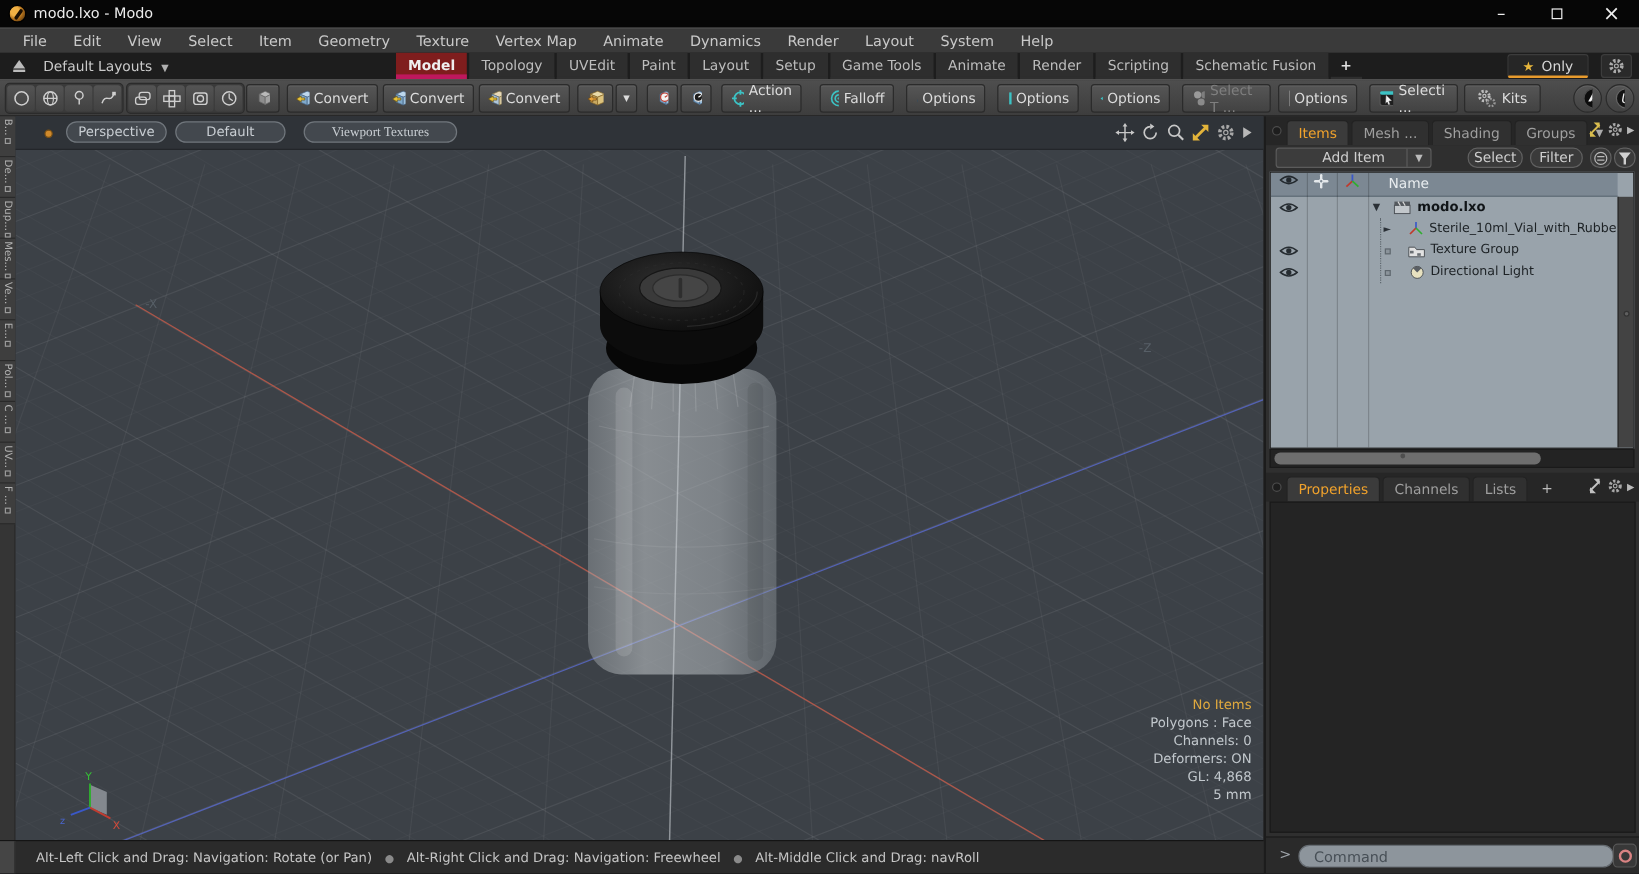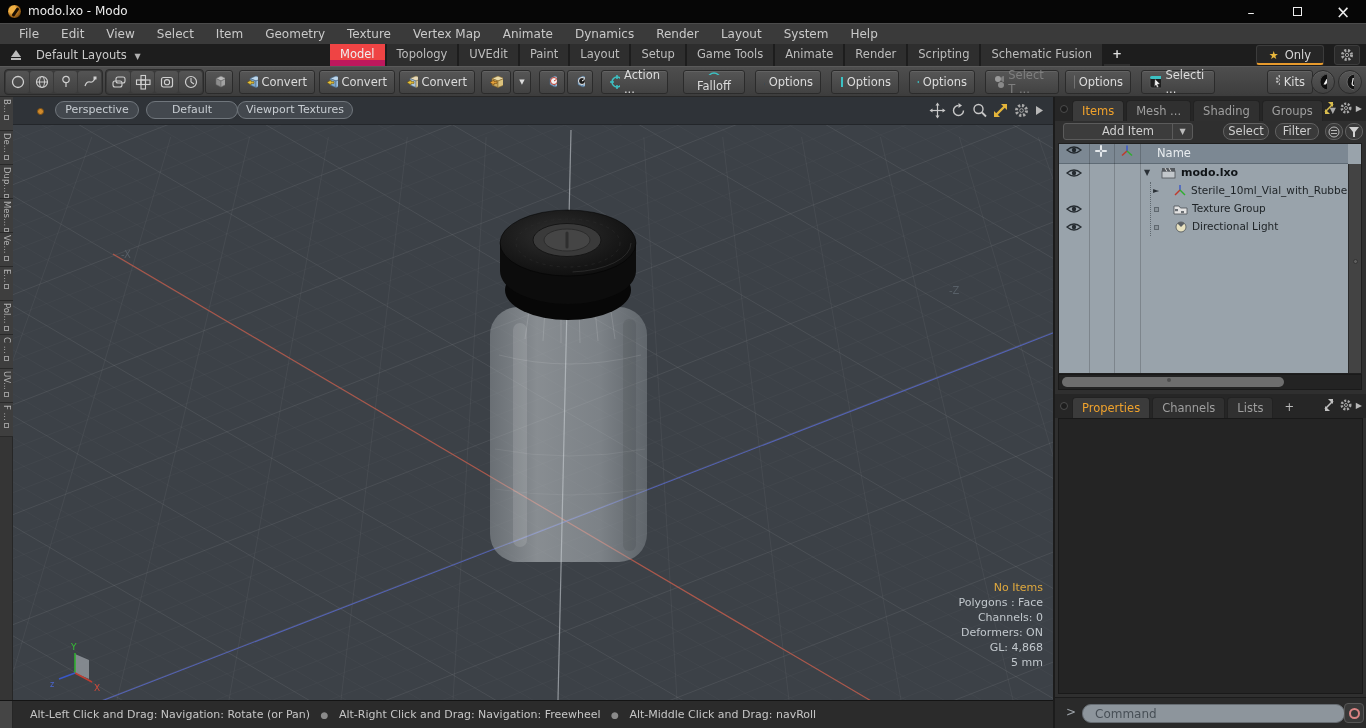--- a/index.html
+++ b/index.html
@@ -29,21 +29,21 @@
   .layoutbar { position:absolute; top:44px; left:0; right:0; height:22px; background:#1d1d1d; }
   .up-icon { position:absolute; left:10px; top:5px; width:12px; height:12px; }
   .up-icon .tri { position:absolute; left:1px; top:1px; width:0; height:0;
     border-left:5px solid transparent; border-right:5px solid transparent; border-bottom:7px solid #bcbcbc; }
   .up-icon .base { position:absolute; left:1px; bottom:1px; width:10px; height:2px; background:#bcbcbc; }
   .switcher { position:absolute; left:36px; top:0; height:22px; line-height:22px; font-size:11.5px; color:#cacaca; }
   .switcher .dd { font-size:8px; color:#b0b0b0; margin-left:4px; }
   .layout-tabs { position:absolute; left:330px; top:0; height:22px; display:flex; }
   .ltab { height:22px; line-height:20px; padding:0 10px; margin-right:2px; background:#2e2e2e;
           font-size:11.5px; color:#bdbdbd; border-bottom:2px solid #2e2e2e; }
-  .ltab.active { background:#ef4444; color:#efefef; border-bottom:6px solid #be185d; }
+  .ltab.active { background:#7f1d1d; color:#efefef; border-bottom:4px solid #be185d;font-weight:bold; }
   .ltab.plus { background:transparent; color:#e0e0e0; font-weight:bold; padding:0 8px; }
   .only-btn { position:absolute; right:42px; top:1px; height:20px; line-height:18px; padding:0 12px;
     background:#262626; border:1px solid #3c3c3c; border-bottom:2px solid #e89b2d; border-radius:3px;
     font-size:11.5px; color:#d6d6d6; }
   .only-btn .star { color:#e8b73c; margin-right:6px; font-size:11px; }
   .gearbox { position:absolute; right:6px; top:1px; width:26px; height:20px; background:#2a2a2a;
     border:1px solid #3c3c3c; border-radius:3px; display:flex; align-items:center; justify-content:center; }
 
   
   .toolbar { position:absolute; top:66px; left:0; right:0; height:31px;
@@ -343,21 +343,21 @@
     <div class="tbtn" style="left:601px; width:67px;">
       <svg width="16" height="16">
           <circle cx="8" cy="8" r="5" fill="none" stroke="#3cc2c4" stroke-width="1.5"></circle>
           <line x1="8" y1="1" x2="8" y2="5" stroke="#3cc2c4" stroke-width="1.5"></line>
           <line x1="8" y1="11" x2="8" y2="15" stroke="#3cc2c4" stroke-width="1.5"></line>
           <line x1="1" y1="8" x2="5" y2="8" stroke="#3cc2c4" stroke-width="1.5"></line>
           <line x1="11" y1="8" x2="15" y2="8" stroke="#3cc2c4" stroke-width="1.5"></line>
         </svg>
       <span>Action ...</span>
     </div>
-    <div class="tbtn" style="left:683px; width:62px;flex-direction:column;">
+    <div class="tbtn" style="left:683px; width:62px;">
       <svg width="16" height="16">
           <circle cx="8" cy="8" r="6" fill="none" stroke="#3cc2c4" stroke-width="1.4"></circle>
           <circle cx="8" cy="8" r="3" fill="none" stroke="#3cc2c4" stroke-width="1.4"></circle>
           <circle cx="8" cy="8" r="1" fill="#3cc2c4"></circle>
         </svg>
       <span>Falloff</span>
     </div>
     <div class="tbtn" style="left:755px; width:66px;">
       <svg width="16" height="16">
           <ellipse cx="8" cy="9" rx="6" ry="4.5" fill="#3579ad" stroke="#1e4a6b" transform="rotate(-25 8 9)"></ellipse>
@@ -409,21 +409,21 @@
       <span>Options</span>
     </div>
     <div class="tbtn" style="left:1141px; width:74px;">
       <svg width="16" height="16">
           <rect x="1" y="2" width="14" height="12" rx="2" fill="#1e1e1e" stroke="#555"></rect>
           <rect x="1" y="2" width="14" height="3" rx="1.5" fill="#3cc2c4"></rect>
           <polygon points="6,5 11,10 8.5,10.3 9.5,13 8,13.6 7,11 5.5,12.5" fill="#f0f0f0" stroke="#333" stroke-width=".4"></polygon>
         </svg>
       <span>Selecti ...</span>
     </div>
-    <div class="tbtn" style="left:1267px; width:46px;justify-content:flex-end;">
+    <div class="tbtn" style="left:1220px; width:64px;">
       <svg width="16" height="16">
           <circle cx="6" cy="6" r="4" fill="none" stroke="#bdbdbd" stroke-width="2.4" stroke-dasharray="1.8 1.4"></circle>
           <circle cx="6" cy="6" r="1.3" fill="none" stroke="#bdbdbd"></circle>
           <circle cx="11.5" cy="11.5" r="3" fill="none" stroke="#9a9a9a" stroke-width="2" stroke-dasharray="1.4 1.2"></circle>
         </svg>
       <span>Kits</span>
     </div>
     <div class="tbtn" style="left:1311px; width:24px; border-radius:12px;">
       <svg width="18" height="18">
           <circle cx="9" cy="9" r="8" fill="#0d0d0d" stroke="#4a4a4a"></circle>
@@ -679,21 +679,21 @@
           <text x="81" y="594" font-size="9" fill="#d04a3a" id="giz-x">X</text>
           <text x="37" y="590" font-size="8" fill="#4a66d0" id="giz-z">z</text>
         </g>
       </g>
     </svg>
 
     <div class="vp-header">
       <div class="vp-dot"></div>
       <div class="vp-pill" style="left:42px; width:84px;">Perspective</div>
       <div class="vp-pill" style="left:133px; width:92px;text-align:center;">Default</div>
-      <div class="vp-pill" style="left:224px; width:116px;">Viewport Textures</div>
+      <div class="vp-pill" style="left:240px; width:128px;font-family:Liberation Serif, serif;">Viewport Textures</div>
       <div class="vp-icons">
         <svg width="17" height="17">
             <g stroke="#c8c8c8" stroke-width="1.2">
               <line x1="8.5" y1="3" x2="8.5" y2="14"></line>
               <line x1="3" y1="8.5" x2="14" y2="8.5"></line>
             </g>
             <g fill="#c8c8c8">
               <polygon points="8.5,0.5 6.5,3.5 10.5,3.5"></polygon>
               <polygon points="8.5,16.5 6.5,13.5 10.5,13.5"></polygon>
               <polygon points="0.5,8.5 3.5,6.5 3.5,10.5"></polygon>

